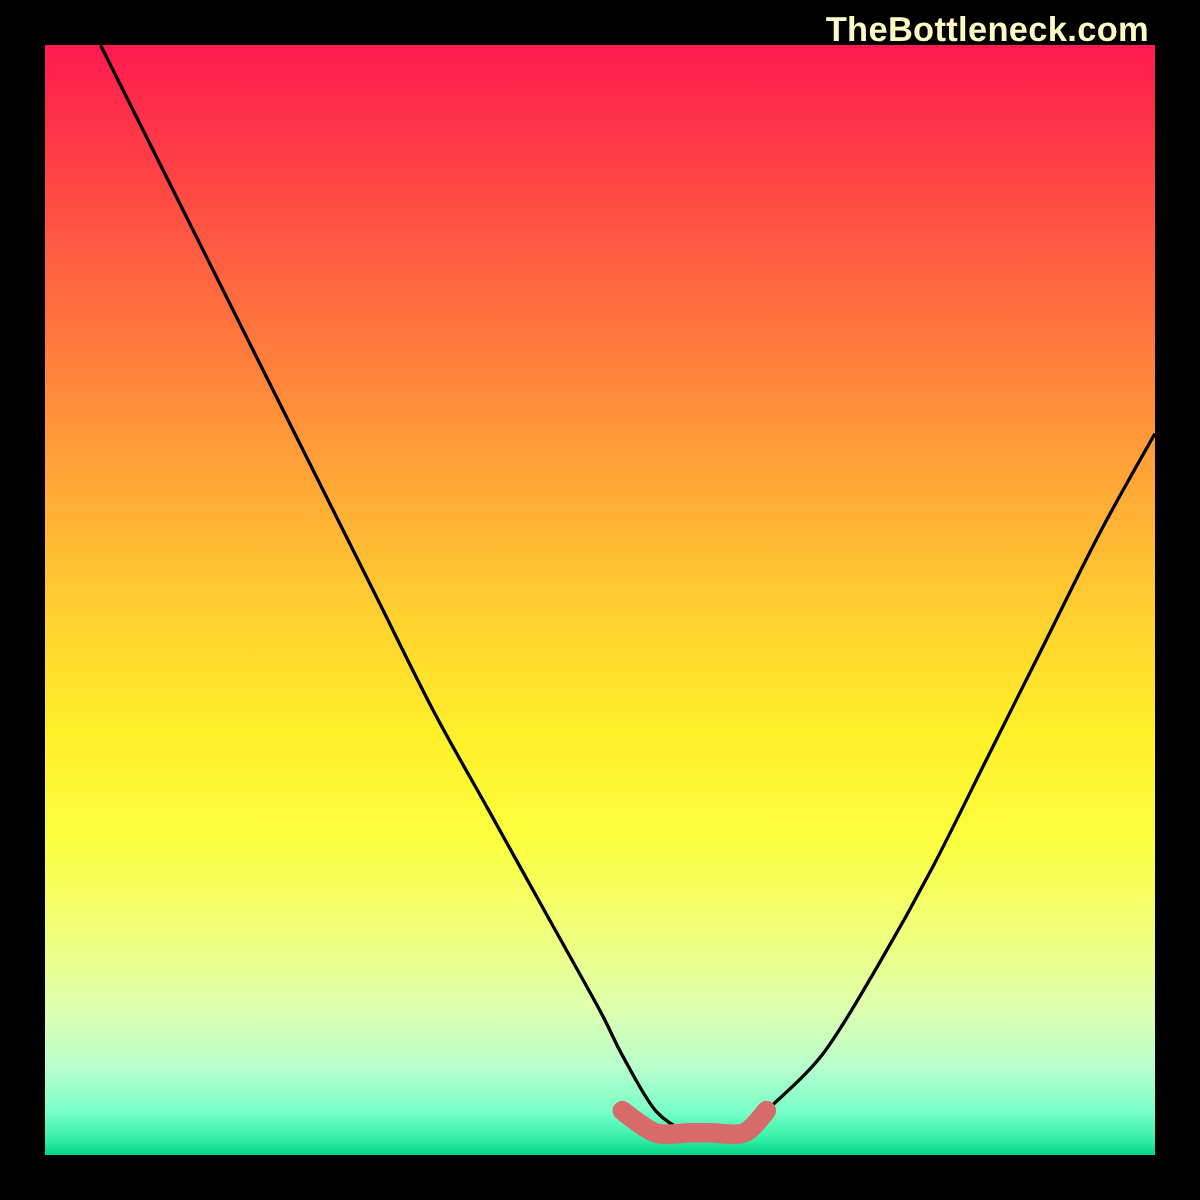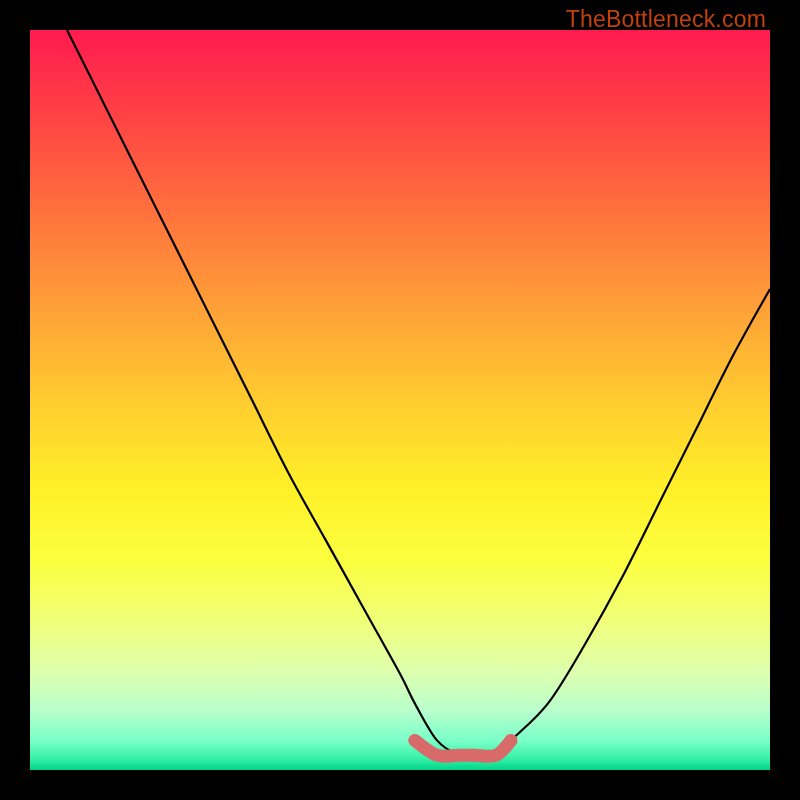--- a/index.html
+++ b/index.html
@@ -32,22 +32,22 @@
       #36f0a8 98.5%,
       #00d488 100%
     );
   }
   .attribution {
     position: absolute;
     top: 6px;
     right: 34px;
     font-family: Arial, Helvetica, sans-serif;
     font-size: 23px;
-    font-weight: 400;
-    color: #c2410c;
+    font-weight: 700;
+    color: #fef9c3;
     letter-spacing: 0.2px;
     white-space: nowrap;
   }
   svg.curve {
     position: absolute;
     left: 0;
     top: 0;
     width: 740px;
     height: 740px;
   }

